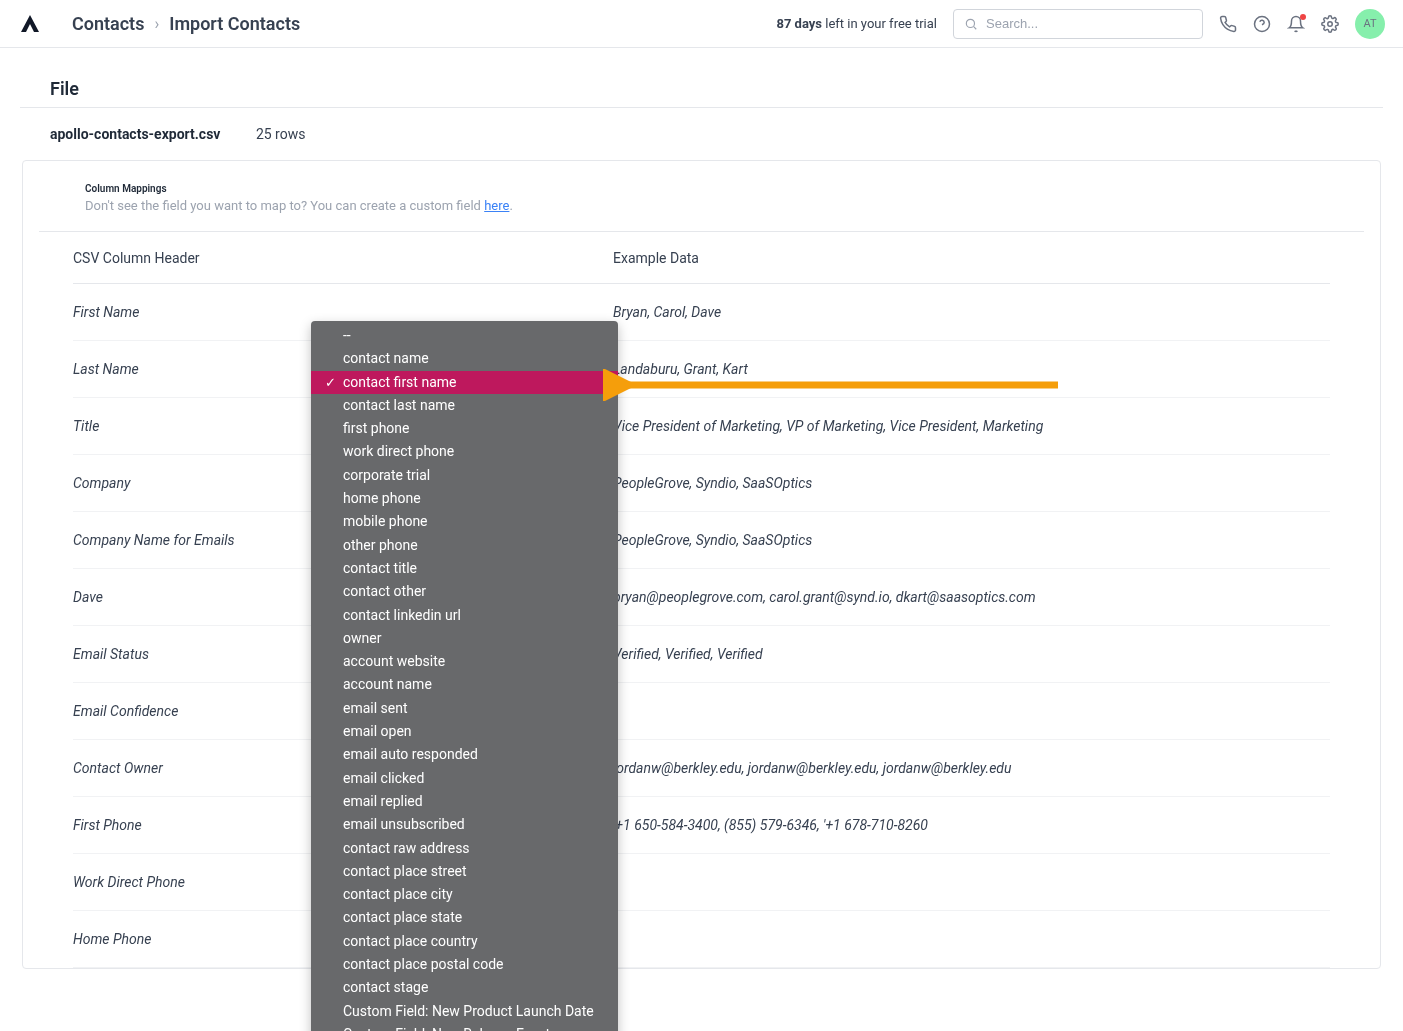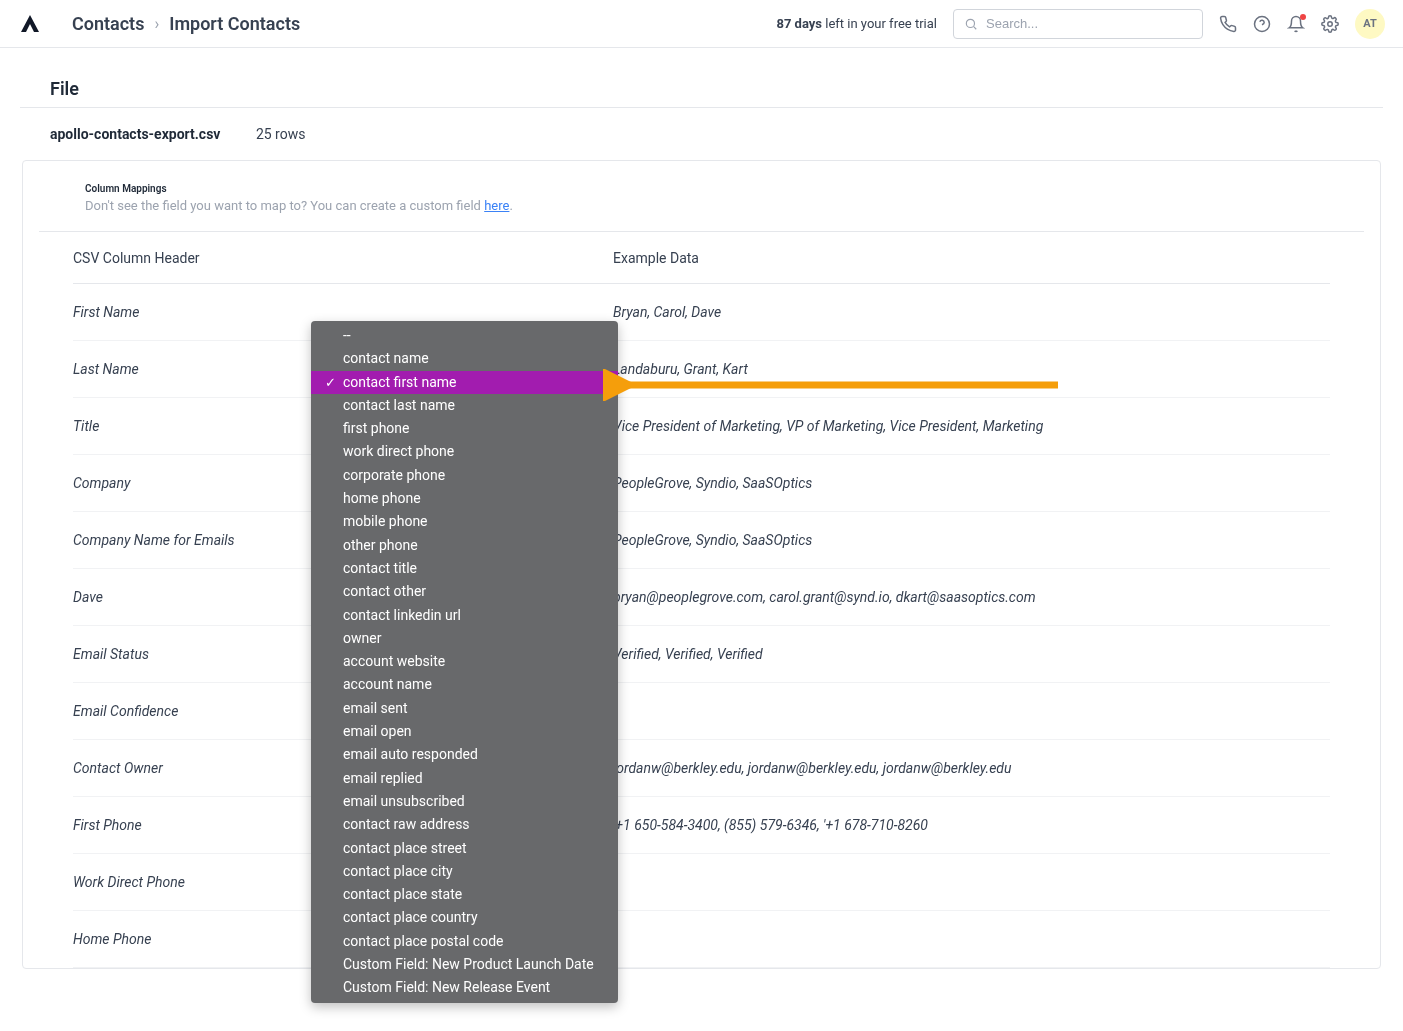--- a/index.html
+++ b/index.html
@@ -77,26 +77,26 @@
   .notif-dot {
     position: absolute;
     top: -1px; right: -1px;
     width: 6px; height: 6px;
     background: #ef4444;
     border-radius: 50%;
   }
   .avatar {
     width: 30px; height: 30px;
     border-radius: 50%;
-    background: #fef9c3;
+    background: #86efac;
     display: flex;
     align-items: center;
     justify-content: center;
     font-size: 11px;
-    font-weight: 700;
+    font-weight: 400;
     color: #6b7280;
   }
   .page {
     padding: 30px 20px 0 20px;
   }
   .section-title {
     font-size: 18px;
     font-weight: 600;
     padding: 0 30px 8px 30px;
     border-bottom: 1px solid #e5e7eb;
@@ -167,21 +167,21 @@
   .dropdown-item {
     padding: 2px 30px 2px 32px;
     font-size: 14px;
     line-height: 19.3px;
     color: #fff;
     cursor: pointer;
     position: relative;
     white-space: nowrap;
   }
   .dropdown-item.selected {
-    background: #a21caf;
+    background: #be185d;
   }
   .dropdown-item.selected::before {
     content: "✓";
     position: absolute;
     left: 14px;
     font-size: 13px;
   }
   .arrow {
     position: absolute;
     left: 603px;
@@ -330,41 +330,43 @@
   </div>
 </div>
 
 <div class="dropdown" id="dropdown">
     <div class="dropdown-item">--</div>
     <div class="dropdown-item">contact name</div>
     <div class="dropdown-item selected">contact first name</div>
     <div class="dropdown-item">contact last name</div>
     <div class="dropdown-item">first phone</div>
     <div class="dropdown-item">work direct phone</div>
-    <div class="dropdown-item">corporate phone</div>
+    <div class="dropdown-item">corporate trial</div>
     <div class="dropdown-item">home phone</div>
     <div class="dropdown-item">mobile phone</div>
     <div class="dropdown-item">other phone</div>
     <div class="dropdown-item">contact title</div>
     <div class="dropdown-item">contact other</div>
     <div class="dropdown-item">contact linkedin url</div>
     <div class="dropdown-item">owner</div>
     <div class="dropdown-item">account website</div>
     <div class="dropdown-item">account name</div>
     <div class="dropdown-item">email sent</div>
     <div class="dropdown-item">email open</div>
     <div class="dropdown-item">email auto responded</div>
+    <div class="dropdown-item">email clicked</div>
     <div class="dropdown-item">email replied</div>
     <div class="dropdown-item">email unsubscribed</div>
     <div class="dropdown-item">contact raw address</div>
     <div class="dropdown-item">contact place street</div>
     <div class="dropdown-item">contact place city</div>
     <div class="dropdown-item">contact place state</div>
     <div class="dropdown-item">contact place country</div>
     <div class="dropdown-item">contact place postal code</div>
+    <div class="dropdown-item">contact stage</div>
     <div class="dropdown-item">Custom Field: New Product Launch Date</div>
     <div class="dropdown-item">Custom Field: New Release Event</div>
   </div>
 
 <svg class="arrow" width="460" height="32" viewBox="0 0 460 32">
   <defs>
       <marker id="ah" markerWidth="14" markerHeight="14" refX="2" refY="7" orient="auto">
         <polygon points="14,0 0,7 14,14" fill="#f59e0b"></polygon>
       </marker>
     </defs>

